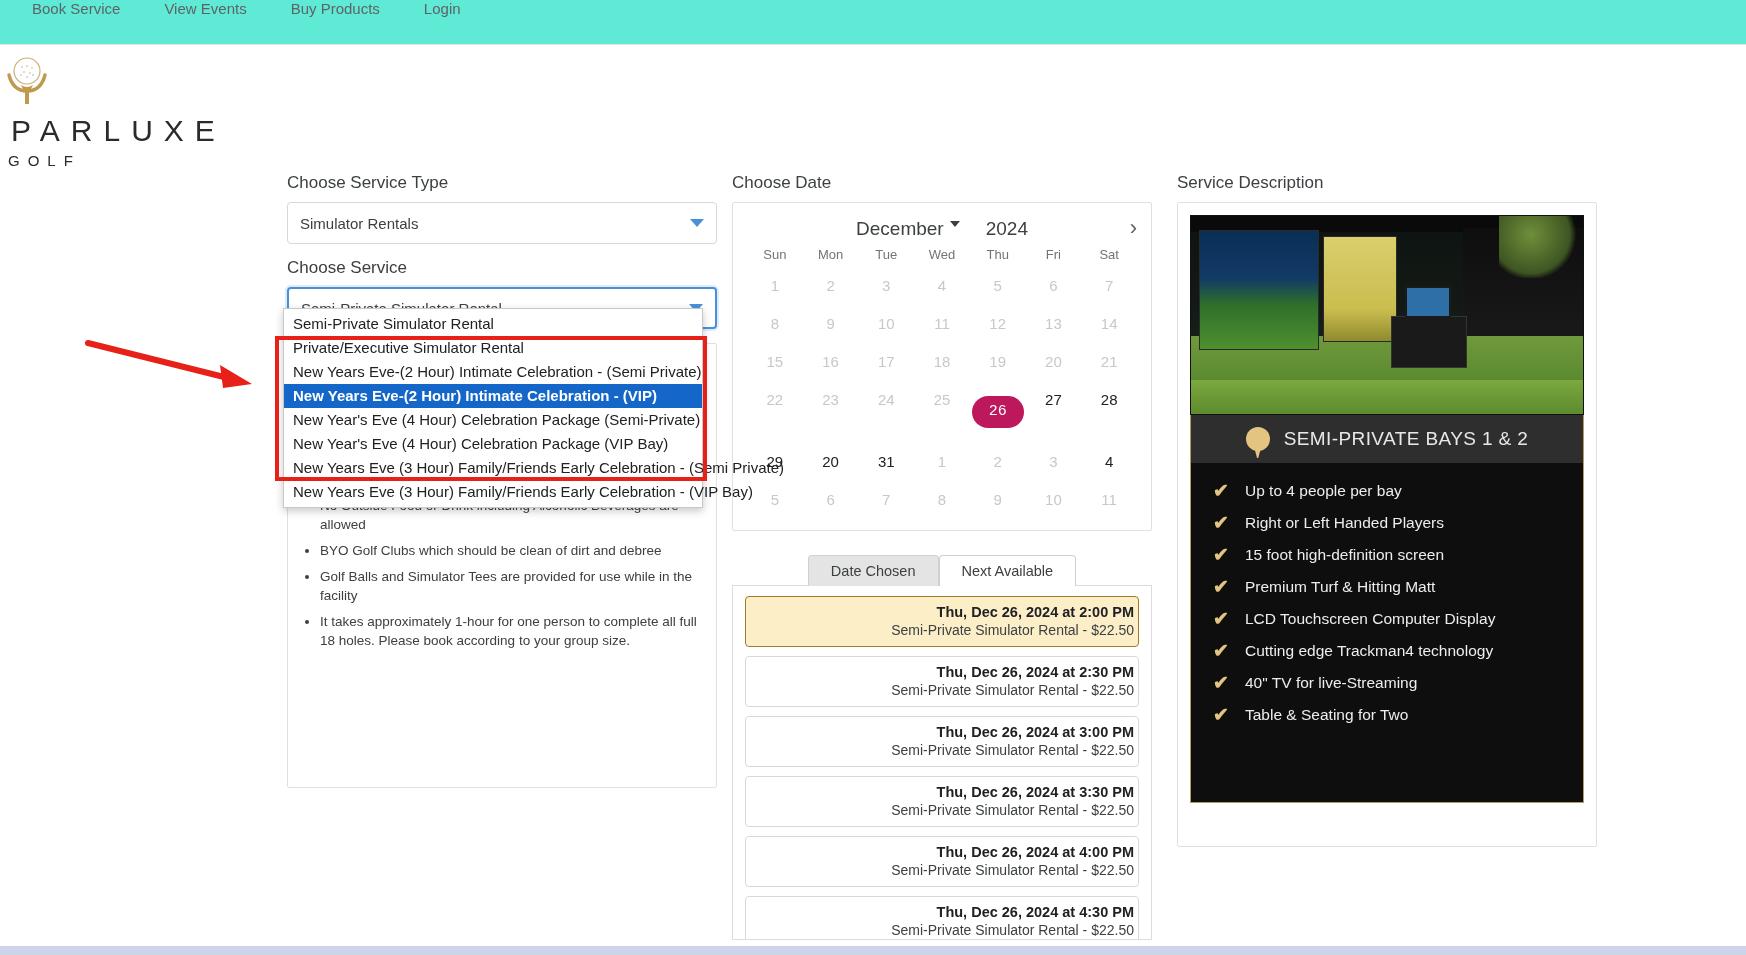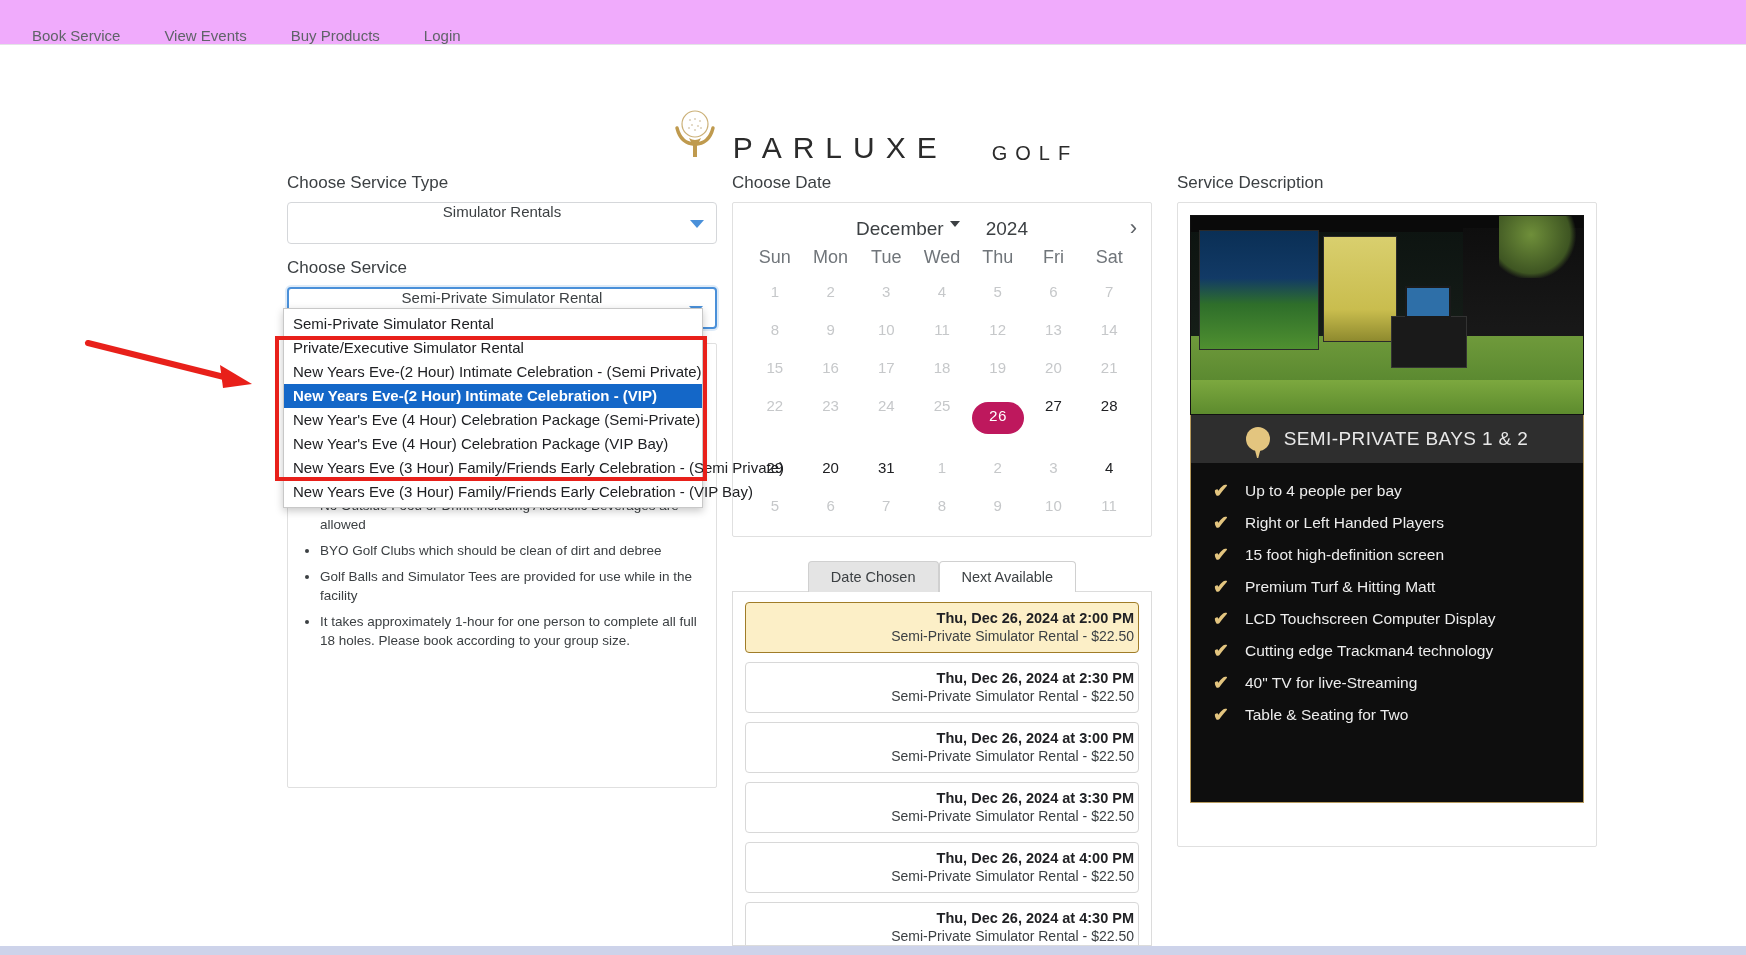--- a/index.html
+++ b/index.html
@@ -8,60 +8,59 @@
     width: 1746px; height: 955px;
     overflow: hidden;
     background: #ffffff;
     font-family: "Liberation Sans", sans-serif;
     color: #3c4043;
   }
 
   
   .topnav {
     height: 45px;
-    background: #f0abfc;
+    background: #5eead4;
     border-bottom: 1px solid #e3e4e6;
     display: flex;
-    align-items: flex-end;
+    align-items: flex-start;
     padding-left: 10px;
     gap: 0px;
   }
   .topnav a {
     font-size: 15px;
     color: #5f6368;
     text-decoration: none;
     padding: 0 22px;
     white-space: nowrap;
   }
 
   
   .logo-wrap {
     display: flex;
-    flex-direction: row;
-    align-items: flex-end;
+    flex-direction: column;
+    align-items: flex-start;
     justify-content: center;
     padding-top: 14px;
     height: 120px;
   }
   .logo-word {
     font-size: 30px;
     letter-spacing: 11px;
     color: #2b2b2b;
     font-family: "Liberation Sans", sans-serif;
     font-weight: 400;
     margin-top: 2px;
     text-indent: 11px;
   }
   .logo-sub {
-    font-size: 20px;
+    font-size: 15px;
     letter-spacing: 8px;
     color: #2b2b2b;
     margin-top: 4px;
     text-indent: 8px;
-    margin-left: 36px;
   }
 
   
   .columns {
     display: flex;
     padding: 0 0 0 0;
     margin-top: 8px;
     position: relative;
   }
   .col { position: relative; }
@@ -81,21 +80,20 @@
     height: 42px;
     border: 1px solid #d5d7da;
     border-radius: 4px;
     background: #fff;
     display: flex;
     align-items: center;
     padding: 0 12px;
     font-size: 15px;
     color: #3c4043;
     position: relative;
-    flex-direction: column;
   }
   .select-box.focused {
     border: 2px solid #4a90d9;
     box-shadow: 0 0 0 2px rgba(74,144,217,.18);
   }
   .caret {
     margin-left: auto;
     width: 0; height: 0;
     border-left: 7px solid transparent;
     border-right: 7px solid transparent;
@@ -196,21 +194,21 @@
   }
   .cal-year { font-size: 19px; color: #3c4043; margin-left: 26px; }
   .cal-next {
     position: absolute; right: 0; top: 6px;
     font-size: 22px; color: #5f6368; line-height: 22px;
   }
   .cal-dow {
     display: grid;
     grid-template-columns: repeat(7, 1fr);
     text-align: center;
-    font-size: 18px;
+    font-size: 13px;
     color: #70757a;
     margin-bottom: 8px;
   }
   .cal-grid {
     display: grid;
     grid-template-columns: repeat(7, 1fr);
     text-align: center;
     row-gap: 6px;
   }
   .cal-day {

